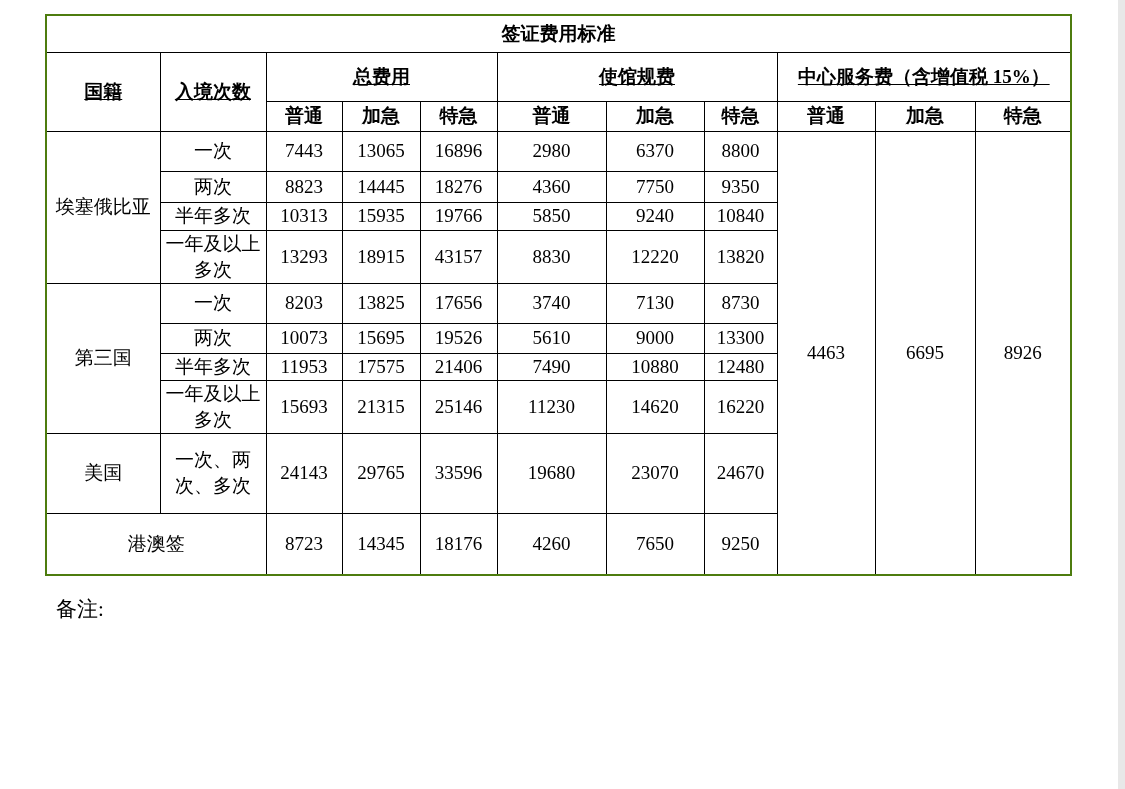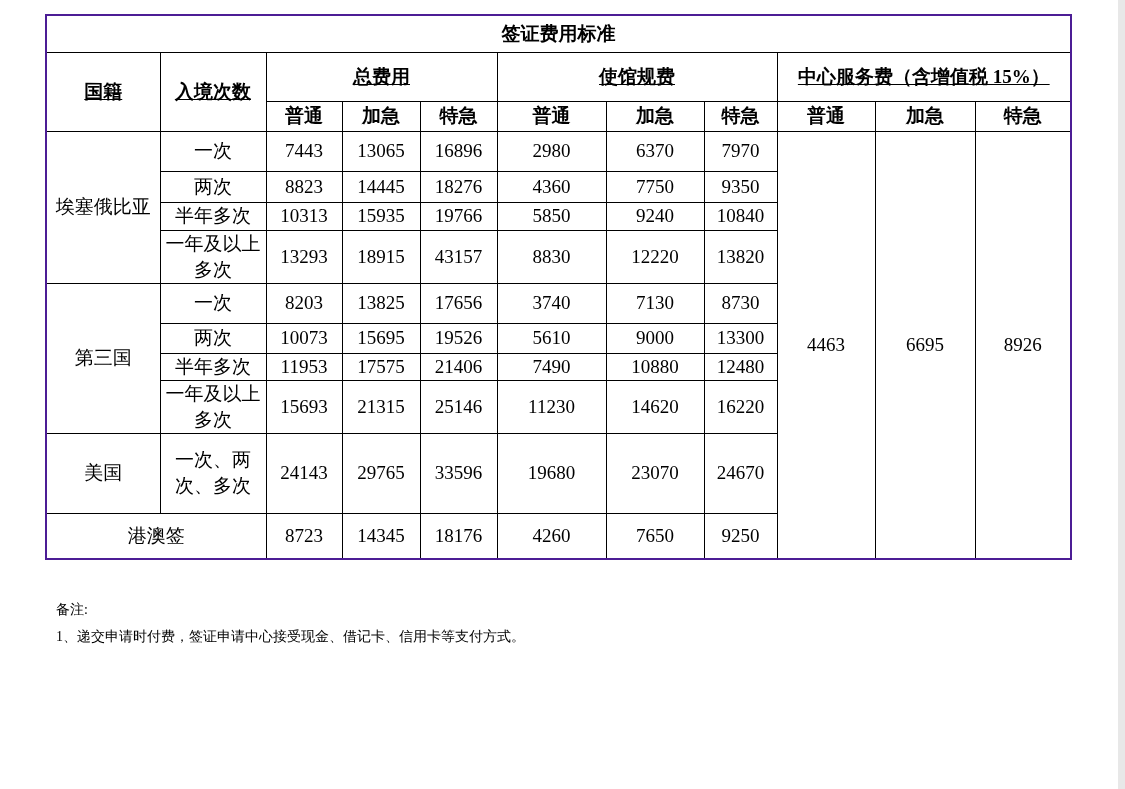--- a/index.html
+++ b/index.html
@@ -17,21 +17,21 @@
   }
   .page { position: absolute; inset: 0; background: #ffffff; }
 
   
   table.fee {
     position: absolute;
     left: 45px;
     top: 14px;
     border-collapse: collapse;
     table-layout: fixed;
-    border: 2px solid #4c1d95;
+    border: 2px solid #4d7c0f;
   }
   table.fee th, table.fee td {
     border: 1px solid #000;
     text-align: center;
     vertical-align: middle;
     font-size: 19px;
     line-height: 26px;
     padding: 0 2px;
     overflow: hidden;
   }
@@ -43,29 +43,29 @@
   tr.h37 { height: 37px; }
   tr.h49 { height: 49px; text-decoration: underline; }
   tr.h30 { height: 30px; }
   tr.h40 { height: 40px; }
   tr.h31 { height: 31px; }
   tr.h28 { height: 28px; }
   tr.h52 { height: 52px; }
   tr.h27 { height: 27px; }
   tr.h53 { height: 53px; }
   tr.h80 { height: 80px; margin-left: 28px; }
-  tr.h46 { height: 46px; }
+  tr.h46 { height: 62px; }
 
   
   .notes {
     position: absolute;
     left: 0;
     top: 596px;
     width: 1113px;
-    font-size: 14px;
+    font-size: 21px;
     line-height: 27px;
   }
   .notes p {
     margin: 0;
     text-indent: 56px;
     text-align: justify;
   }
 
   
   .scroll-strip {
@@ -123,21 +123,21 @@
     </tr>
 
     <tr class="h40">
       <td rowspan="4">埃塞俄比亚</td>
       <td class="entry-cell">一次</td>
       <td>7443</td>
       <td>13065</td>
       <td>16896</td>
       <td>2980</td>
       <td>6370</td>
-      <td>7970</td>
+      <td>8800</td>
       <td rowspan="10">4463</td>
       <td rowspan="10">6695</td>
       <td rowspan="10">8926</td>
     </tr>
     <tr class="h31">
       <td class="entry-cell">两次</td>
       <td>8823</td>
       <td>14445</td>
       <td>18276</td>
       <td>4360</td>
@@ -219,18 +219,17 @@
       <td>18176</td>
       <td>4260</td>
       <td>7650</td>
       <td>9250</td>
     </tr>
   </tbody>
     </table>
 
   <div class="notes">
     <p>备注:</p>
-    <p>1、递交申请时付费，签证申请中心接受现金、借记卡、信用卡等支付方式。</p>
   </div>
 
   <div class="scroll-strip"></div>
 
 </div>
 
 </body></html>

